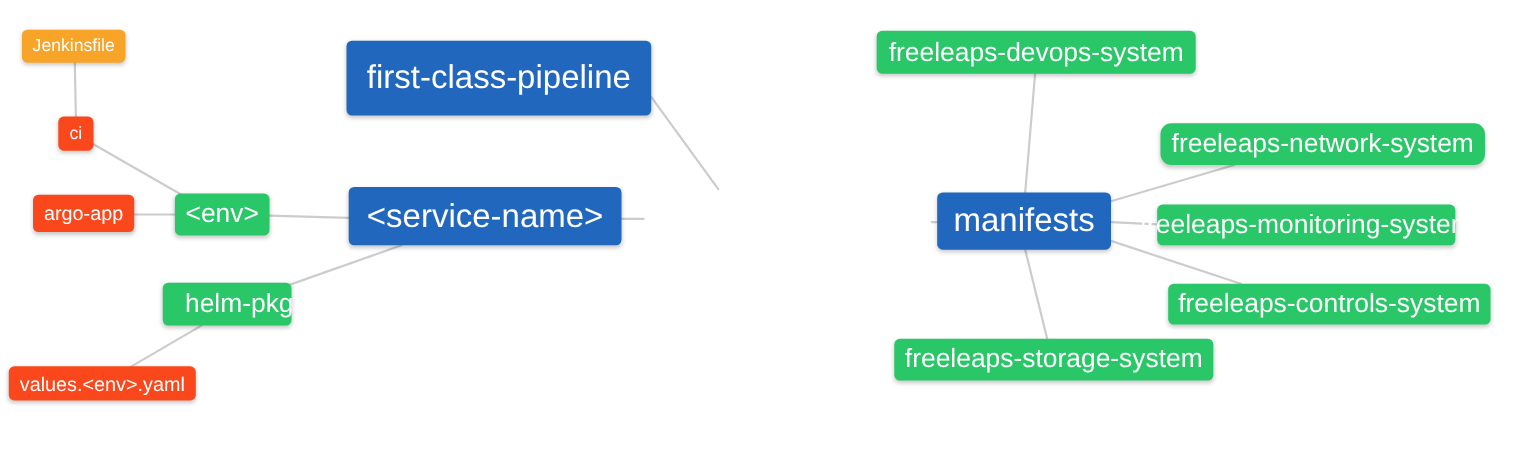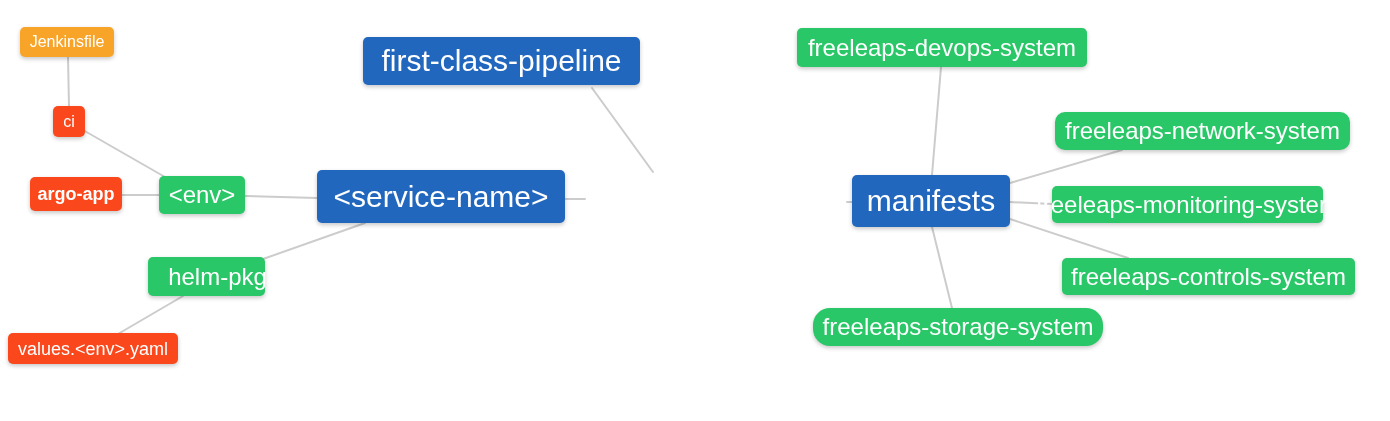--- a/index.html
+++ b/index.html
@@ -59,38 +59,38 @@
     <line x1="1010" y1="183" x2="1122" y2="150"></line>
     <line x1="1010" y1="202" x2="1052" y2="204"></line>
     <line x1="1010" y1="219" x2="1128" y2="258"></line>
     <line x1="932" y1="227" x2="952" y2="308"></line>
   </svg>
 
   <div class="node orange" style="left:20px;top:27px;width:94px;height:30px;font-size:16px;">Jenkinsfile</div>
 
   <div class="node red" style="left:53px;top:106px;width:32px;height:31px;font-size:16px;">ci</div>
 
-  <div class="node red" style="left:30px;top:177px;width:92px;height:34px;font-size:18px;font-weight:bold;">argo-app</div>
+  <div class="node red" style="left:30px;top:177px;width:92px;height:34px;font-size:18px;">argo-app</div>
 
   <div class="node green" style="left:159px;top:176px;width:86px;height:38px;font-size:24px;">&lt;env&gt;</div>
 
   <div class="node green" style="left:148px;top:257px;width:117px;height:39px;font-size:24px;padding-left:22px;">helm-pkg</div>
 
   <div class="node red" style="left:8px;top:333px;width:170px;height:31px;font-size:18px;">values.&lt;env&gt;.yaml</div>
 
-  <div class="node blue" style="left:315px;top:37px;width:277px;height:48px;font-size:30px;margin-left:48px;">first-class-pipeline</div>
+  <div class="node blue" style="left:315px;top:37px;width:277px;height:68px;font-size:30px;">first-class-pipeline</div>
 
   <div class="node blue" style="left:317px;top:170px;width:248px;height:53px;font-size:30px;">&lt;service-name&gt;</div>
 
 
   <div class="node blue" style="left:852px;top:175px;width:158px;height:52px;font-size:30px;">manifests</div>
 
   <div class="node green" style="left:797px;top:28px;width:290px;height:39px;font-size:24px;">freeleaps-devops-system</div>
 
   <div class="node green" style="left:1055px;top:112px;width:295px;height:38px;font-size:24px;border-radius:10px;">freeleaps-network-system</div>
 
   <div class="node green" style="left:1052px;top:186px;width:271px;height:37px;font-size:24px;">freeleaps-monitoring-system</div>
 
   <div class="node green" style="left:1062px;top:258px;width:293px;height:37px;font-size:24px;">freeleaps-controls-system</div>
 
-  <div class="node green" style="left:813px;top:308px;width:290px;height:38px;font-size:24px;border-radius:17px;">freeleaps-storage-system</div>
+  <div class="node green" style="left:813px;top:308px;width:290px;height:38px;font-size:24px;">freeleaps-storage-system</div>
 
 </div>
 
 </body></html>

